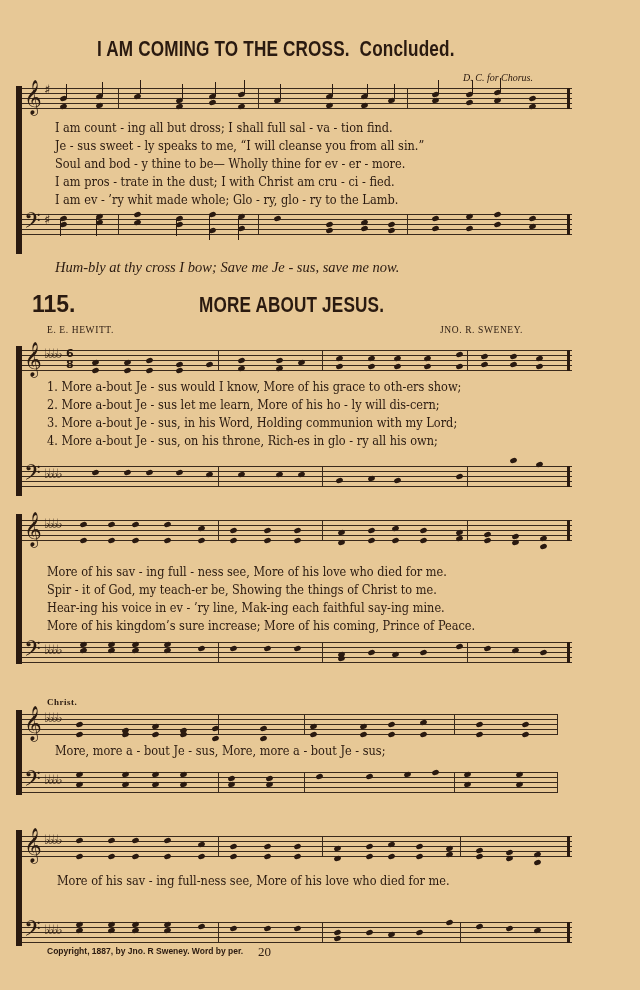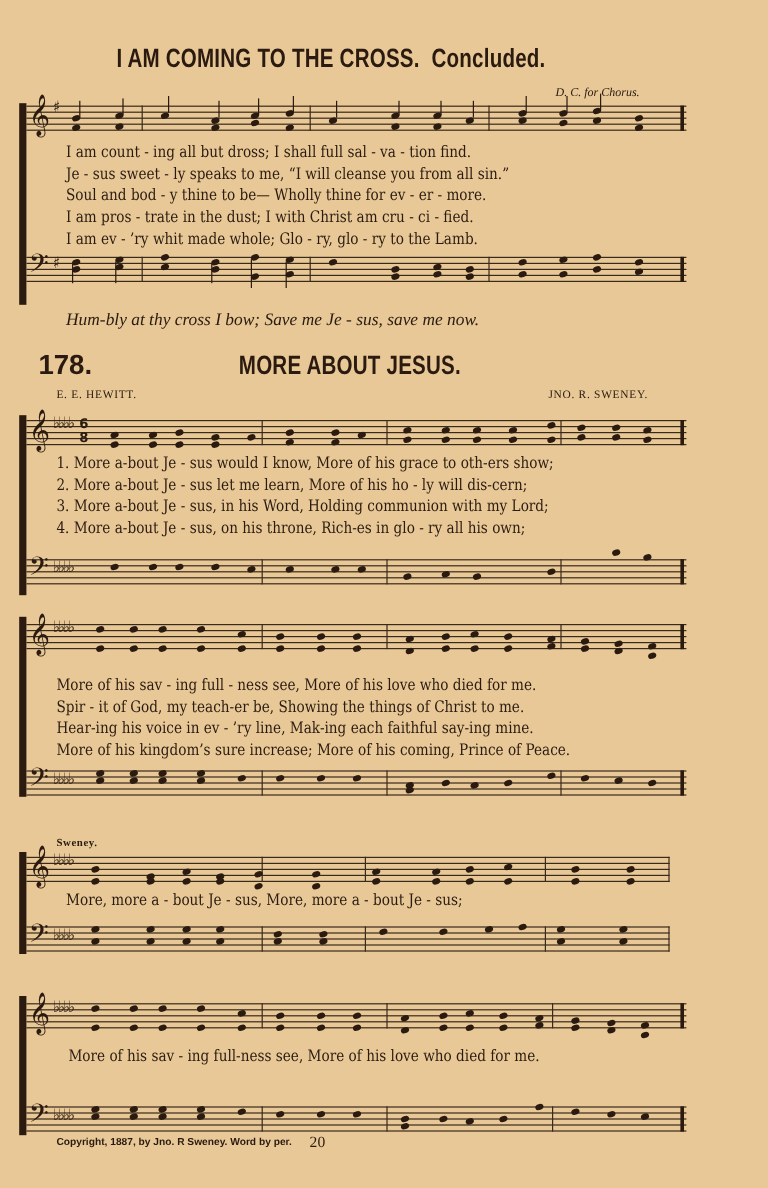--- a/index.html
+++ b/index.html
@@ -161,24 +161,24 @@
 
 <div class="abs" style="left:55px; top:119px;">
   <div class="lyric">I am count - ing all but dross; I shall full sal - va - tion find.</div>
   <div class="lyric">Je - sus sweet - ly speaks to me, “I will cleanse you from all sin.”</div>
   <div class="lyric">Soul and bod - y thine to be— Wholly thine for ev - er - more.</div>
   <div class="lyric">I am pros - trate in the dust; I with Christ am cru - ci - fied.</div>
   <div class="lyric">I am ev - ’ry whit made whole; Glo - ry, glo - ry to the Lamb.</div>
 </div>
 <div class="abs lyric ital" style="left:55px; top:258px;">Hum-bly at thy cross I bow; Save me Je - sus, save me now.</div>
 
-<div class="abs num" style="left:32px; top:291px;">178.</div>
+<div class="abs num" style="left:32px; top:291px;">115.</div>
 <div class="abs title" style="left:199px; top:292px;">MORE ABOUT JESUS.</div>
 <div class="abs credit" style="left:47px; top:325px;">E. E. HEWITT.</div>
-<div class="abs credit" style="left:457px; top:325px;">JNO. R. SWENEY.</div>
+<div class="abs credit" style="left:440px; top:325px;">JNO. R. SWENEY.</div>
 
 <div class="system" style="left:16px; top:346px; width:556px; height:150px;">
   <div class="bracket" style="left:0; top:0; height:150px;"></div>
   <div class="staff" style="left:6px; top:4px; width:550px;">
     <div class="ln" style="top:0"></div>
       <div class="ln" style="top:5px"></div>
       <div class="ln" style="top:10px"></div>
       <div class="ln" style="top:15px"></div>
       <div class="ln" style="top:20px"></div>
     <div class="clef" style="left:2px; top:-6px;">𝄞</div>
@@ -338,21 +338,21 @@
     <div class="note" style="left:524px; top:136px;"></div>
 </div>
 
 <div class="abs" style="left:47px; top:563px;">
   <div class="lyric">More of his sav - ing full - ness see, More of his love who died for me.</div>
   <div class="lyric">Spir - it of God, my teach-er be, Showing the things of Christ to me.</div>
   <div class="lyric">Hear-ing his voice in ev - ’ry line, Mak-ing each faithful say-ing mine.</div>
   <div class="lyric">More of his kingdom’s sure increase; More of his coming, Prince of Peace.</div>
 </div>
 
-<div class="abs refrain" style="left:47px; top:697px;">Sweney.</div>
+<div class="abs refrain" style="left:47px; top:697px;">Christ.</div>
 
 <div class="system" style="left:16px; top:710px; width:556px; height:85px;">
   <div class="bracket" style="left:0; top:0; height:85px;"></div>
   <div class="staff" style="left:6px; top:4px; width:536px;">
     <div class="ln" style="top:0"></div>
       <div class="ln" style="top:5px"></div>
       <div class="ln" style="top:10px"></div>
       <div class="ln" style="top:15px"></div>
       <div class="ln" style="top:20px"></div>
     <div class="clef" style="left:2px; top:-6px;">𝄞</div>

